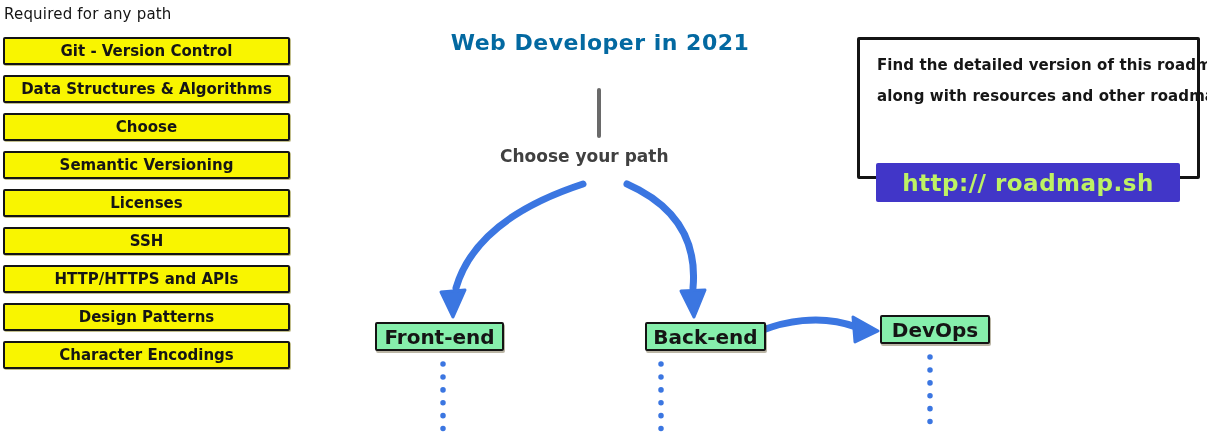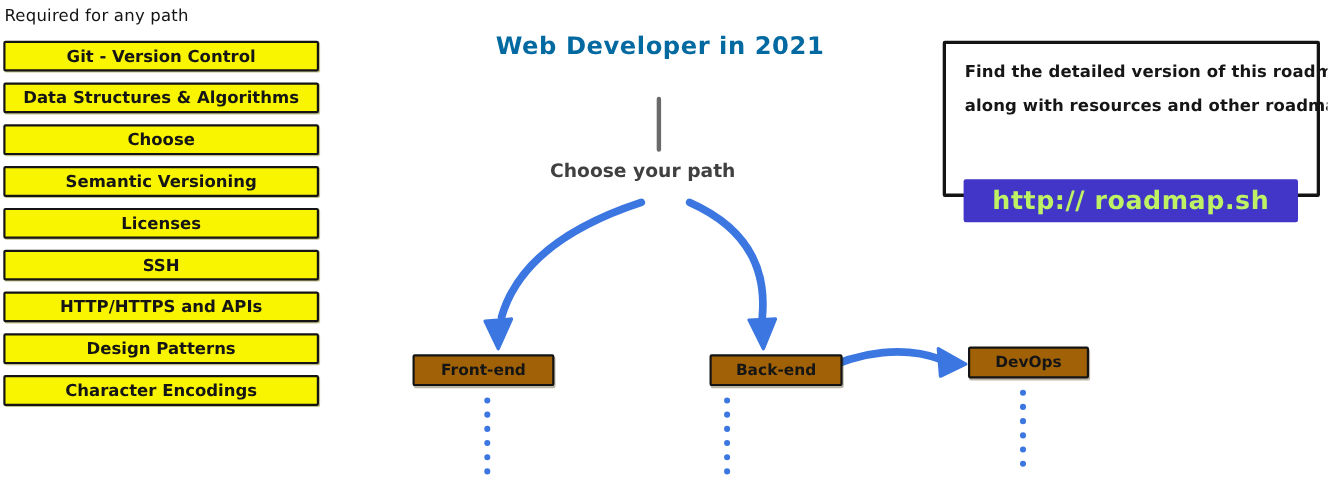--- a/index.html
+++ b/index.html
@@ -36,25 +36,25 @@
   .stem-line{
     position:absolute;left:597px;top:88px;width:4px;height:50px;
     background:#6a6a6a;border-radius:2px;
   }
   .choose-label{
     position:absolute;left:500px;top:146px;width:200px;
     text-align:left;font-size:17px;font-weight:bold;color:#404040;
   }
   .flow-node{
     position:absolute;height:25px;
-    background:#a16207;
+    background:#86efac;
     border:2.5px solid #141414;
     border-radius:2px;
     display:flex;align-items:center;justify-content:center;
-    font-size:14px;font-weight:600;color:#151515;
+    font-size:20px;font-weight:600;color:#151515;
     box-shadow:1px 2px 0 rgba(60,45,0,.35);
     cursor:pointer;
   }
   #node-frontend{left:375px;top:322px;width:125px;}
   #node-backend{left:645px;top:322px;width:117px;}
   #node-devops{left:880px;top:315px;width:106px;}
   svg.overlay{position:absolute;left:0;top:0;pointer-events:none;}
   
   .info-box{
     position:absolute;left:857px;top:37px;width:337px;height:136px;

